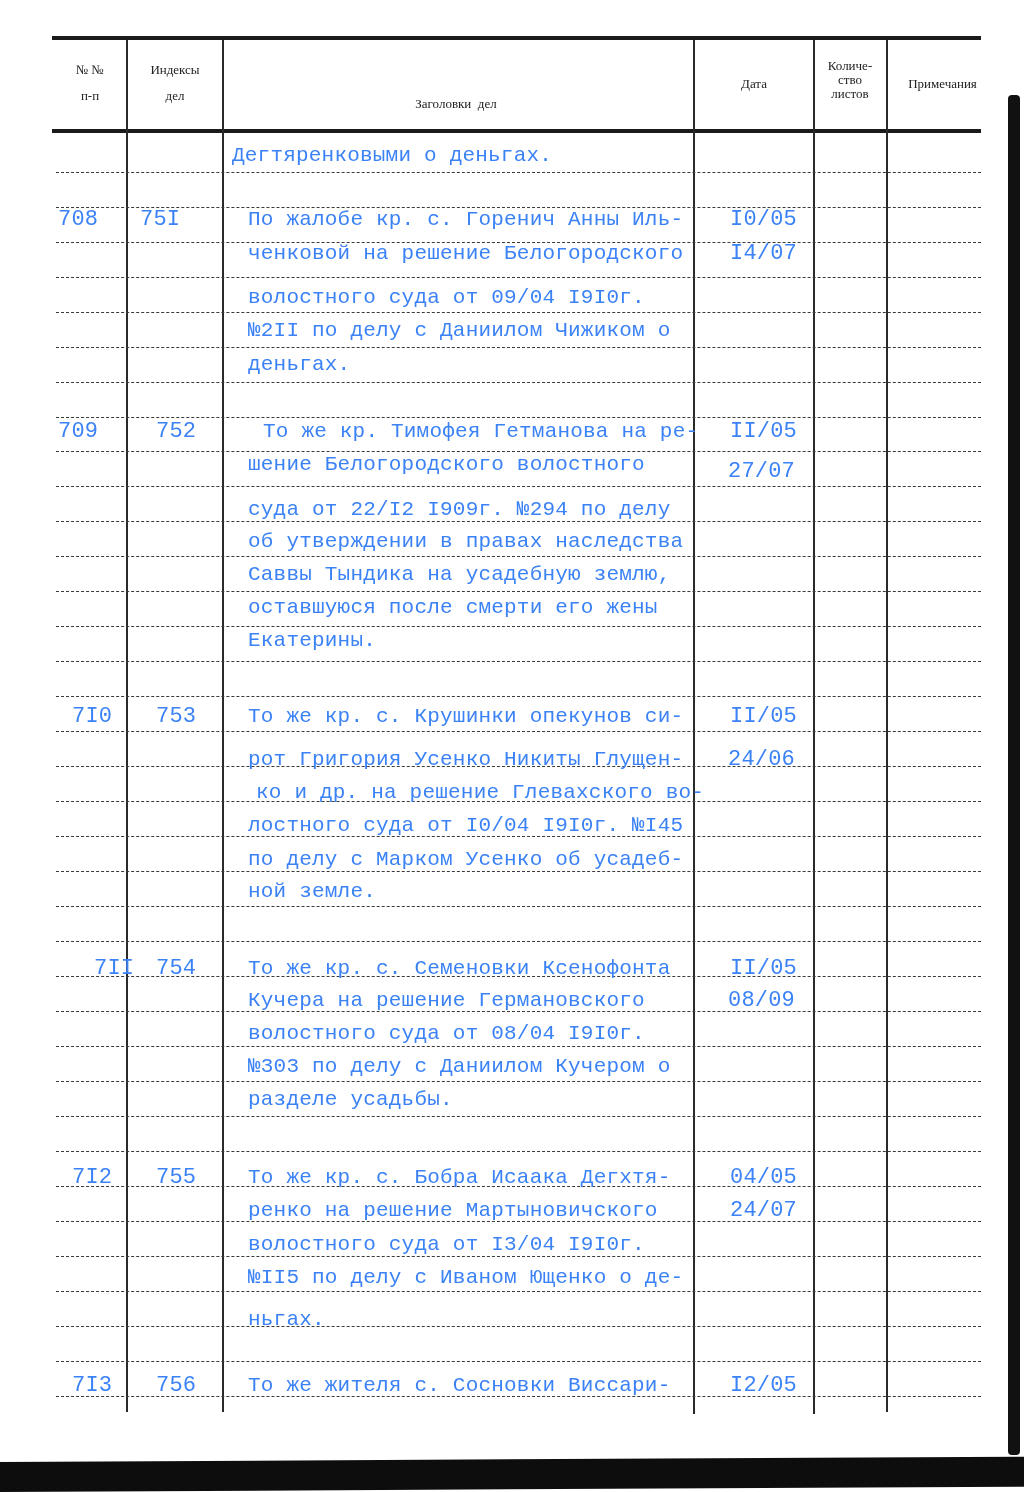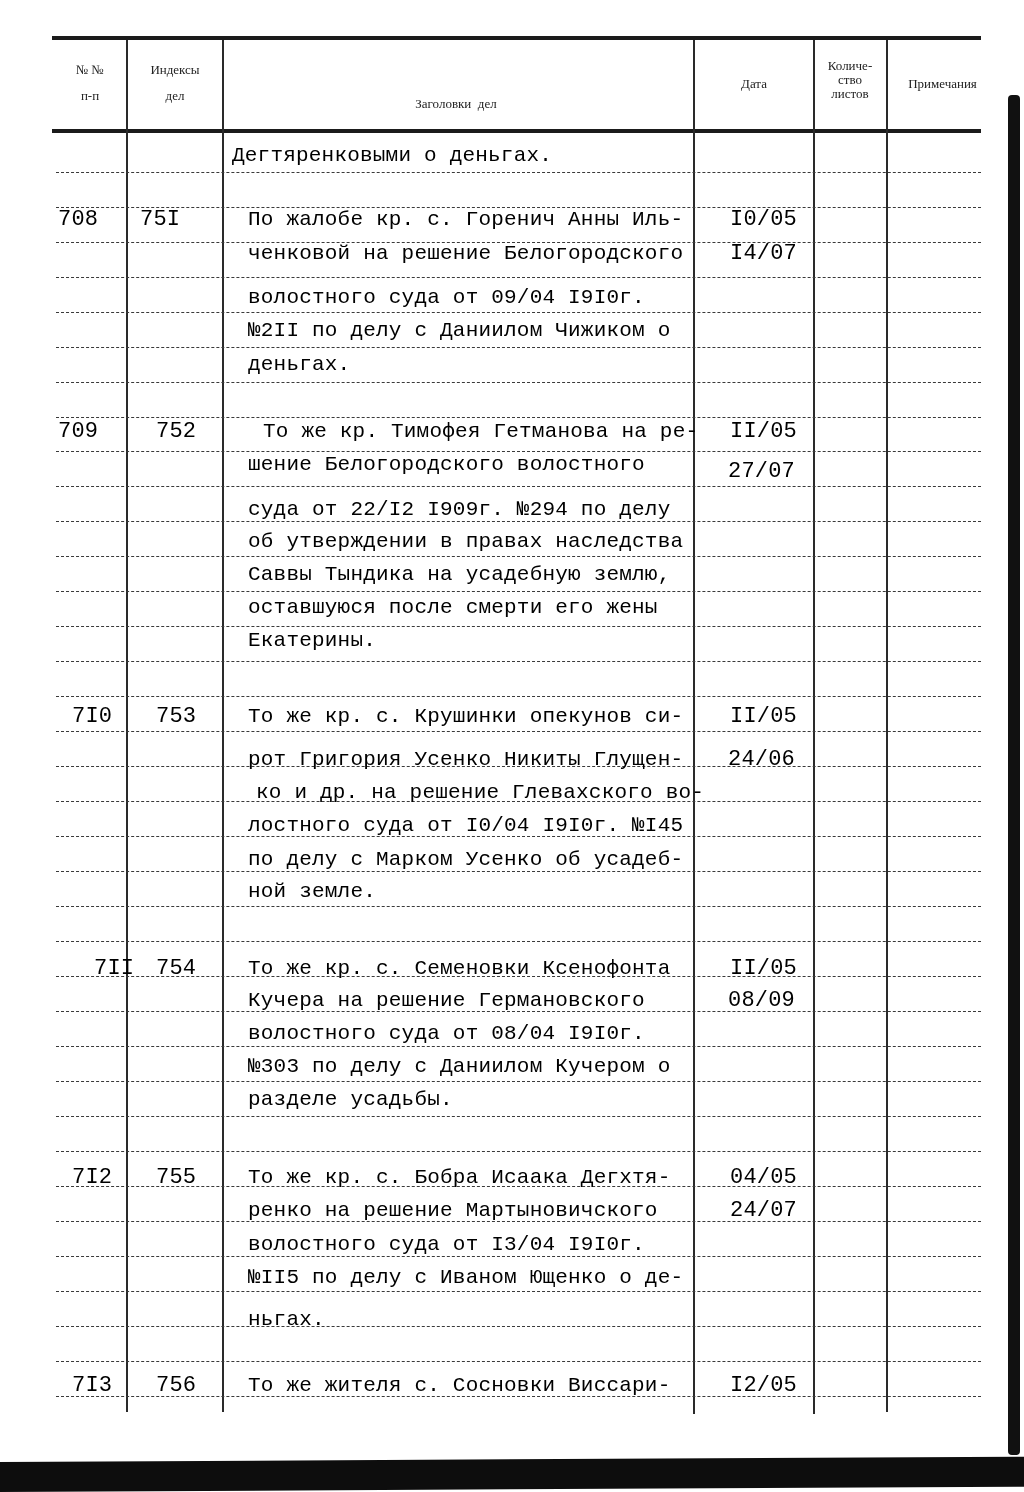--- a/index.html
+++ b/index.html
@@ -3,21 +3,21 @@
 <meta charset="utf-8">
 <style>
   html, body { margin:0; padding:0; }
   body { width:1024px; height:1492px; background:#ffffff; position:relative; overflow:hidden;
          font-family:"Liberation Mono","DejaVu Sans Mono",monospace; color:#1a1a1a; }
   .page { position:absolute; left:0; top:0; width:1024px; height:1492px; }
   .rule-thick { position:absolute; left:52px; width:929px; height:4px; background:#1b1b1b; }
   .vline { position:absolute; width:1.5px; background:#2a2a2a; }
   .hline { position:absolute; left:56px; width:925px; height:0; border-top:1.6px dashed #3a3a3a; }
   .hdr { position:absolute; font-family:"Liberation Serif","DejaVu Serif",serif; font-size:13px; color:#222; text-align:center; line-height:16px; }
-  .cell { position:absolute; font-size:21px; line-height:24px; white-space:nowrap; color:#000000; letter-spacing:0.2px;font-family:Liberation Mono, monospace; }
+  .cell { position:absolute; font-size:21px; line-height:24px; white-space:nowrap; color:#3b82f6; letter-spacing:0.2px;font-family:Liberation Mono, monospace; }
   .num { font-size:22px; }
   .bottom-band { position:absolute; left:0; top:1462px; width:1024px; height:30px; background:#0d0d0d; transform:skewY(-0.3deg); transform-origin:left; }
   .edge { position:absolute; left:1008px; top:95px; width:12px; height:1360px; background:#111; border-radius:4px; }
 </style>
 </head>
 <body>
 
 <div class="page">
 
   <div class="rule-thick" style="top:36px;"></div>

